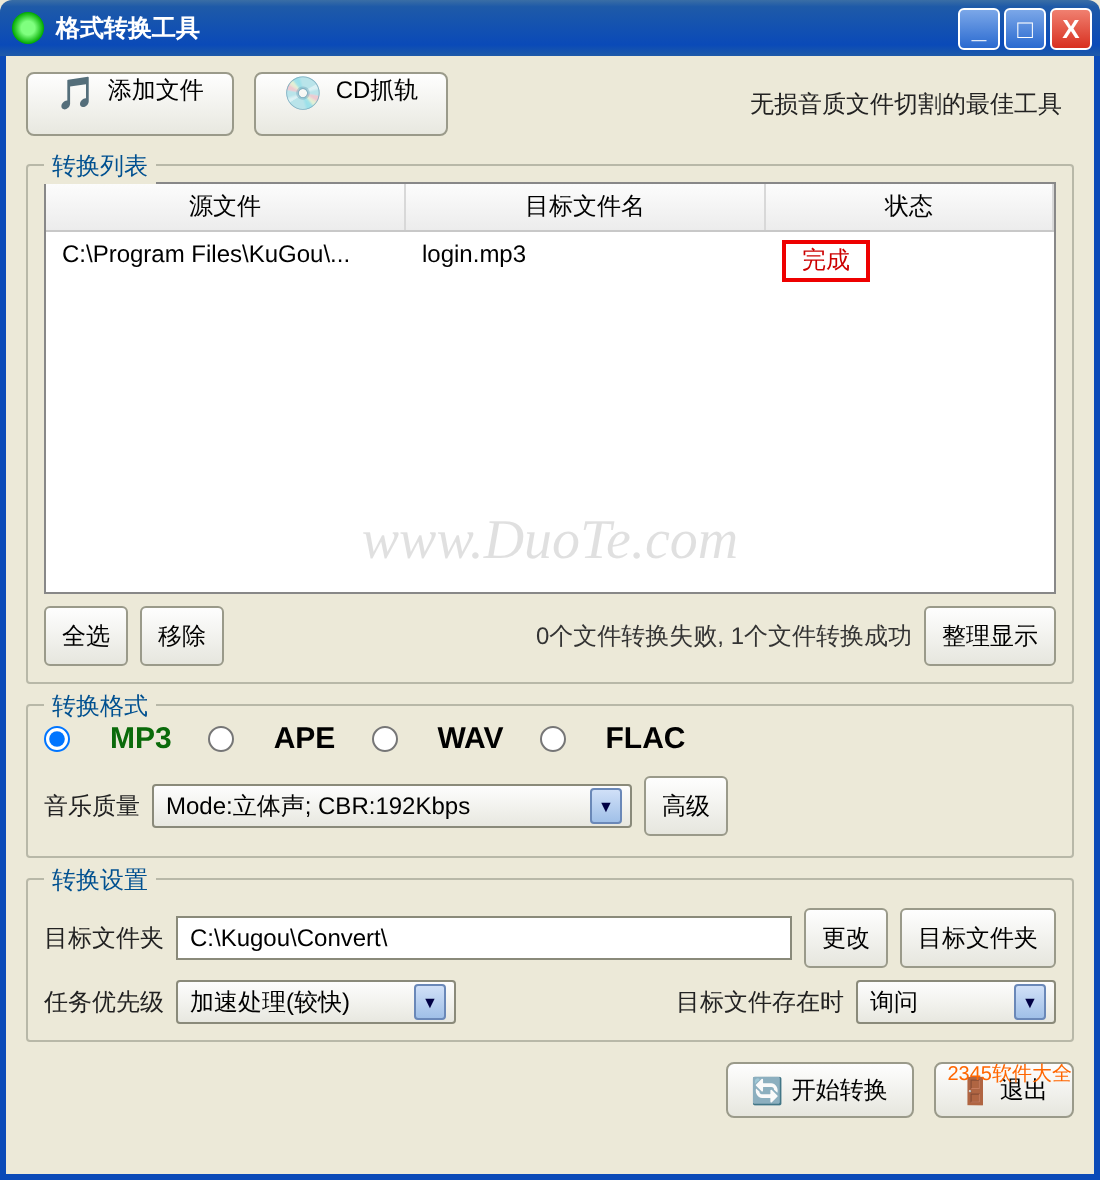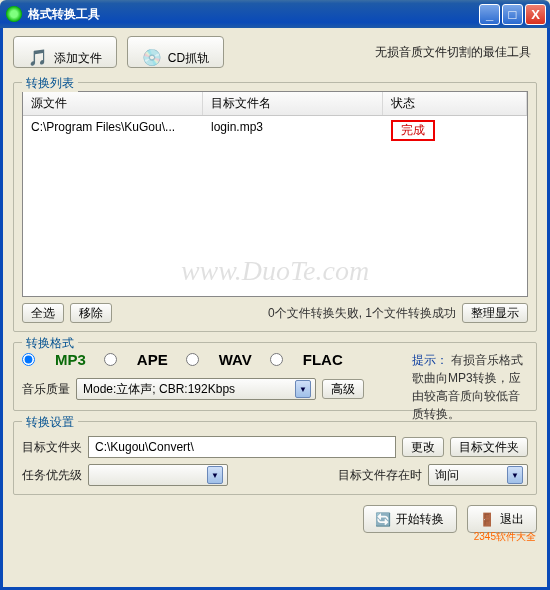--- a/index.html
+++ b/index.html
@@ -8,44 +8,44 @@
 .titlebar { height: 28px; background: linear-gradient(to bottom, #3a6ea5 0%, #1e5aa8 12%, #0a4ab8 80%, #1e5aa8 100%); display: flex; align-items: center; padding: 0 4px 0 6px; border-top-left-radius: 6px; border-top-right-radius: 6px; }
 .titlebar .app-icon { width: 16px; height: 16px; background: radial-gradient(circle, #7fff7f 30%, #0a0 70%); border-radius: 50%; margin-right: 6px; }
 .titlebar .title { color: #fff; font-weight: bold; flex: 1; }
 .titlebar .winbtn { width: 21px; height: 21px; margin-left: 2px; border: 1px solid #fff; border-radius: 3px; display: flex; align-items: center; justify-content: center; color: #fff; font-weight: bold; font-size: 13px; }
 .winbtn.min, .winbtn.max { background: linear-gradient(to bottom, #7ba7e8, #2a6ad0); }
 .winbtn.close { background: linear-gradient(to bottom, #f08070, #d83020); }
 
 .client { background: #ece9d8; border: 3px solid #0a4ab8; border-top: none; height: 562px; padding: 8px 10px; display: flex; flex-direction: column; gap: 4px; }
 
 .toprow { display: flex; align-items: center; gap: 10px; margin-bottom: 4px; }
-.bigbtn { height: 32px; padding: 0 14px; background: linear-gradient(to bottom, #fefefe, #e8e8e0); border: 1px solid #9a9a8a; border-radius: 4px; display: flex; align-items: flex-end; gap: 6px; cursor: pointer; }
+.bigbtn { height: 32px; padding: 0 14px; background: linear-gradient(to bottom, #fefefe, #e8e8e0); border: 1px solid #9a9a8a; border-radius: 4px; display: flex; align-items: flex-start; gap: 6px; cursor: pointer; }
 .music-icon::before { content: "🎵"; font-size: 16px; }
 .cd-icon::before { content: "💿"; font-size: 16px; }
 .tagline { margin-left: auto; color: #222; padding-right: 6px; }
 
 .groupbox { border: 1px solid #b8b8a8; border-radius: 2px; padding: 8px 8px 8px 8px; position: relative; margin-top: 6px; }
 .groupbox .legend { position: absolute; top: -8px; left: 8px; background: #ece9d8; padding: 0 4px; color: #005090; }
 
 .list-area { background: #fff; border: 1px solid #888; height: 206px; display: flex; flex-direction: column; }
-.list-header { display: flex; background: linear-gradient(to bottom, #fcfcfc, #ececec); border-bottom: 1px solid #c8c8c8; }
+.list-header { display: flex; background: linear-gradient(to bottom, #fcfcfc, #ececec); border-bottom: 1px solid #c8c8c8; text-align: center; }
 .list-header .col { padding: 3px 8px; border-right: 1px solid #d8d8d8; }
 .col-src { width: 180px; }
 .col-tgt { width: 180px; }
 .col-status { flex: 1; }
 .list-body { flex: 1; overflow: auto; font-family: monospace; font-size: 11px; }
 .list-row { display: flex; padding: 2px 0; }
 .list-row .cell { padding: 2px 8px; }
 .list-row .cell.src { width: 180px; white-space: nowrap; overflow: hidden; }
 .list-row .cell.tgt { width: 180px; white-space: nowrap; }
 .list-row .cell.status { flex: 1; }
 .status-done { color: #c00; border: 2px solid #e00; padding: 0 8px; display: inline-block; font-family: SimSun; font-size: 12px; }
 
 .row { display: flex; align-items: center; gap: 6px; margin-top: 6px; }
-.btn { height: 20px; padding: 4px 8px; background: linear-gradient(to bottom, #fefefe, #e6e6de); border: 1px solid #9a9a8a; border-radius: 3px; cursor: pointer; display: flex; align-items: center; }
+.btn { height: 30px; padding: 4px 8px; background: linear-gradient(to bottom, #fefefe, #e6e6de); border: 1px solid #9a9a8a; border-radius: 3px; cursor: pointer; display: flex; align-items: center; }
 .stat-text { margin-left: auto; color: #333; }
 
 .format-row { display: flex; align-items: center; gap: 18px; }
 .radio-item { display: flex; align-items: center; gap: 20px; cursor: pointer; }
 .radio-item input { margin: 0; }
 .radio-item span { font-weight: bold; font-size: 15px; }
 .radio-item.sel span { color: #0a6a0a; }
 .tip-box { position: absolute; right: 8px; top: 8px; width: 116px; font-size: 11px; line-height: 1.5; color: #333; }
 .tip-box .tip-label { color: #1040a0; }
 
@@ -129,24 +129,20 @@
       </label>
       <label class="radio-item">
         <input type="radio" name="fmt" style="">
         <span>WAV</span>
       </label>
       <label class="radio-item">
         <input type="radio" name="fmt" style="">
         <span>FLAC</span>
       </label>
     </div>
-    <div class="tip-box">
-      <span class="tip-label">提示：</span>
-      <span>有损音乐格式歌曲向MP3转换，应由较高音质向较低音质转换。</span>
-    </div>
     <div class="quality-row">
       <label class="lbl">音乐质量</label>
       <div class="combo" style="width:240px;">
         <span>Mode:立体声; CBR:192Kbps</span>
         <span class="arrow">▼</span>
       </div>
       <div class="btn">高级</div>
     </div>
   </div>
 
@@ -156,20 +152,21 @@
       <label class="lbl">目标文件夹</label>
       <div class="textbox">
         <span>C:\Kugou\Convert\</span>
       </div>
       <div class="btn">更改</div>
       <div class="btn">目标文件夹</div>
     </div>
     <div class="settings-row">
       <label class="lbl">任务优先级</label>
       <div class="combo" style="width:140px;">
+        <span>加速处理(较快)</span>
         <span class="arrow">▼</span>
       </div>
       <div style="flex:1"></div>
       <label class="lbl">目标文件存在时</label>
       <div class="combo" style="width:100px;">
         <span>询问</span>
         <span class="arrow">▼</span>
       </div>
     </div>
   </div>

